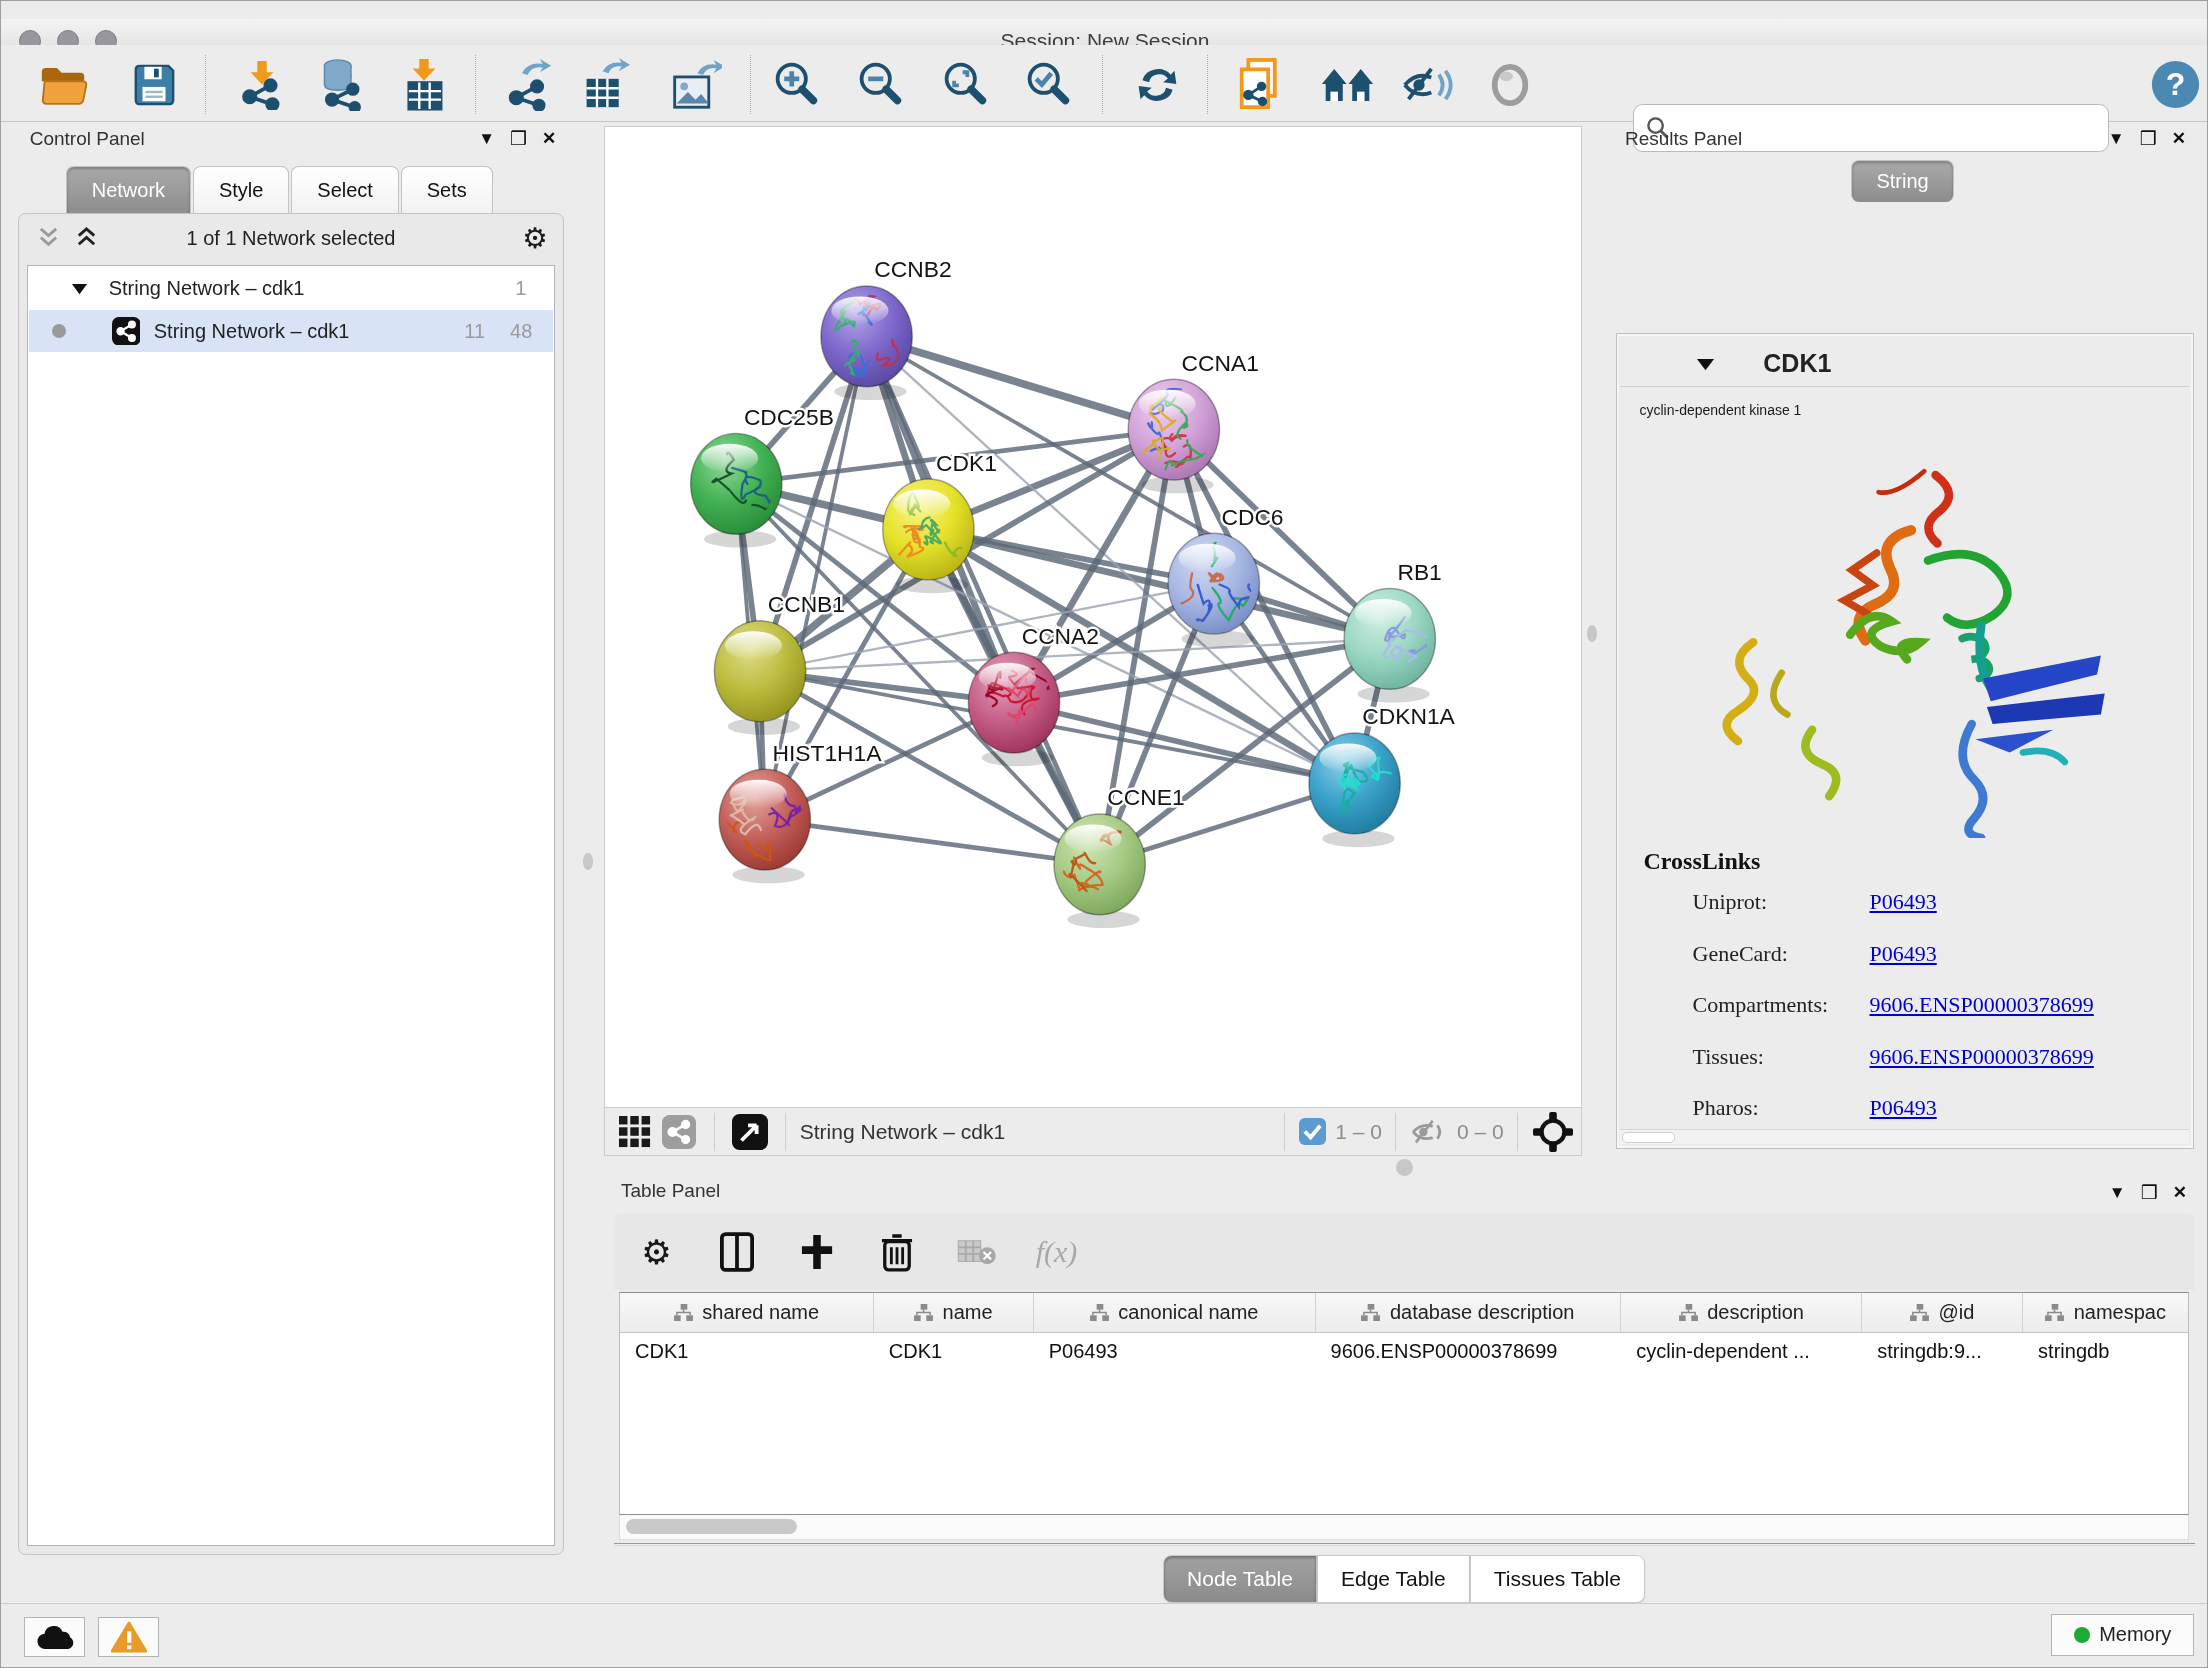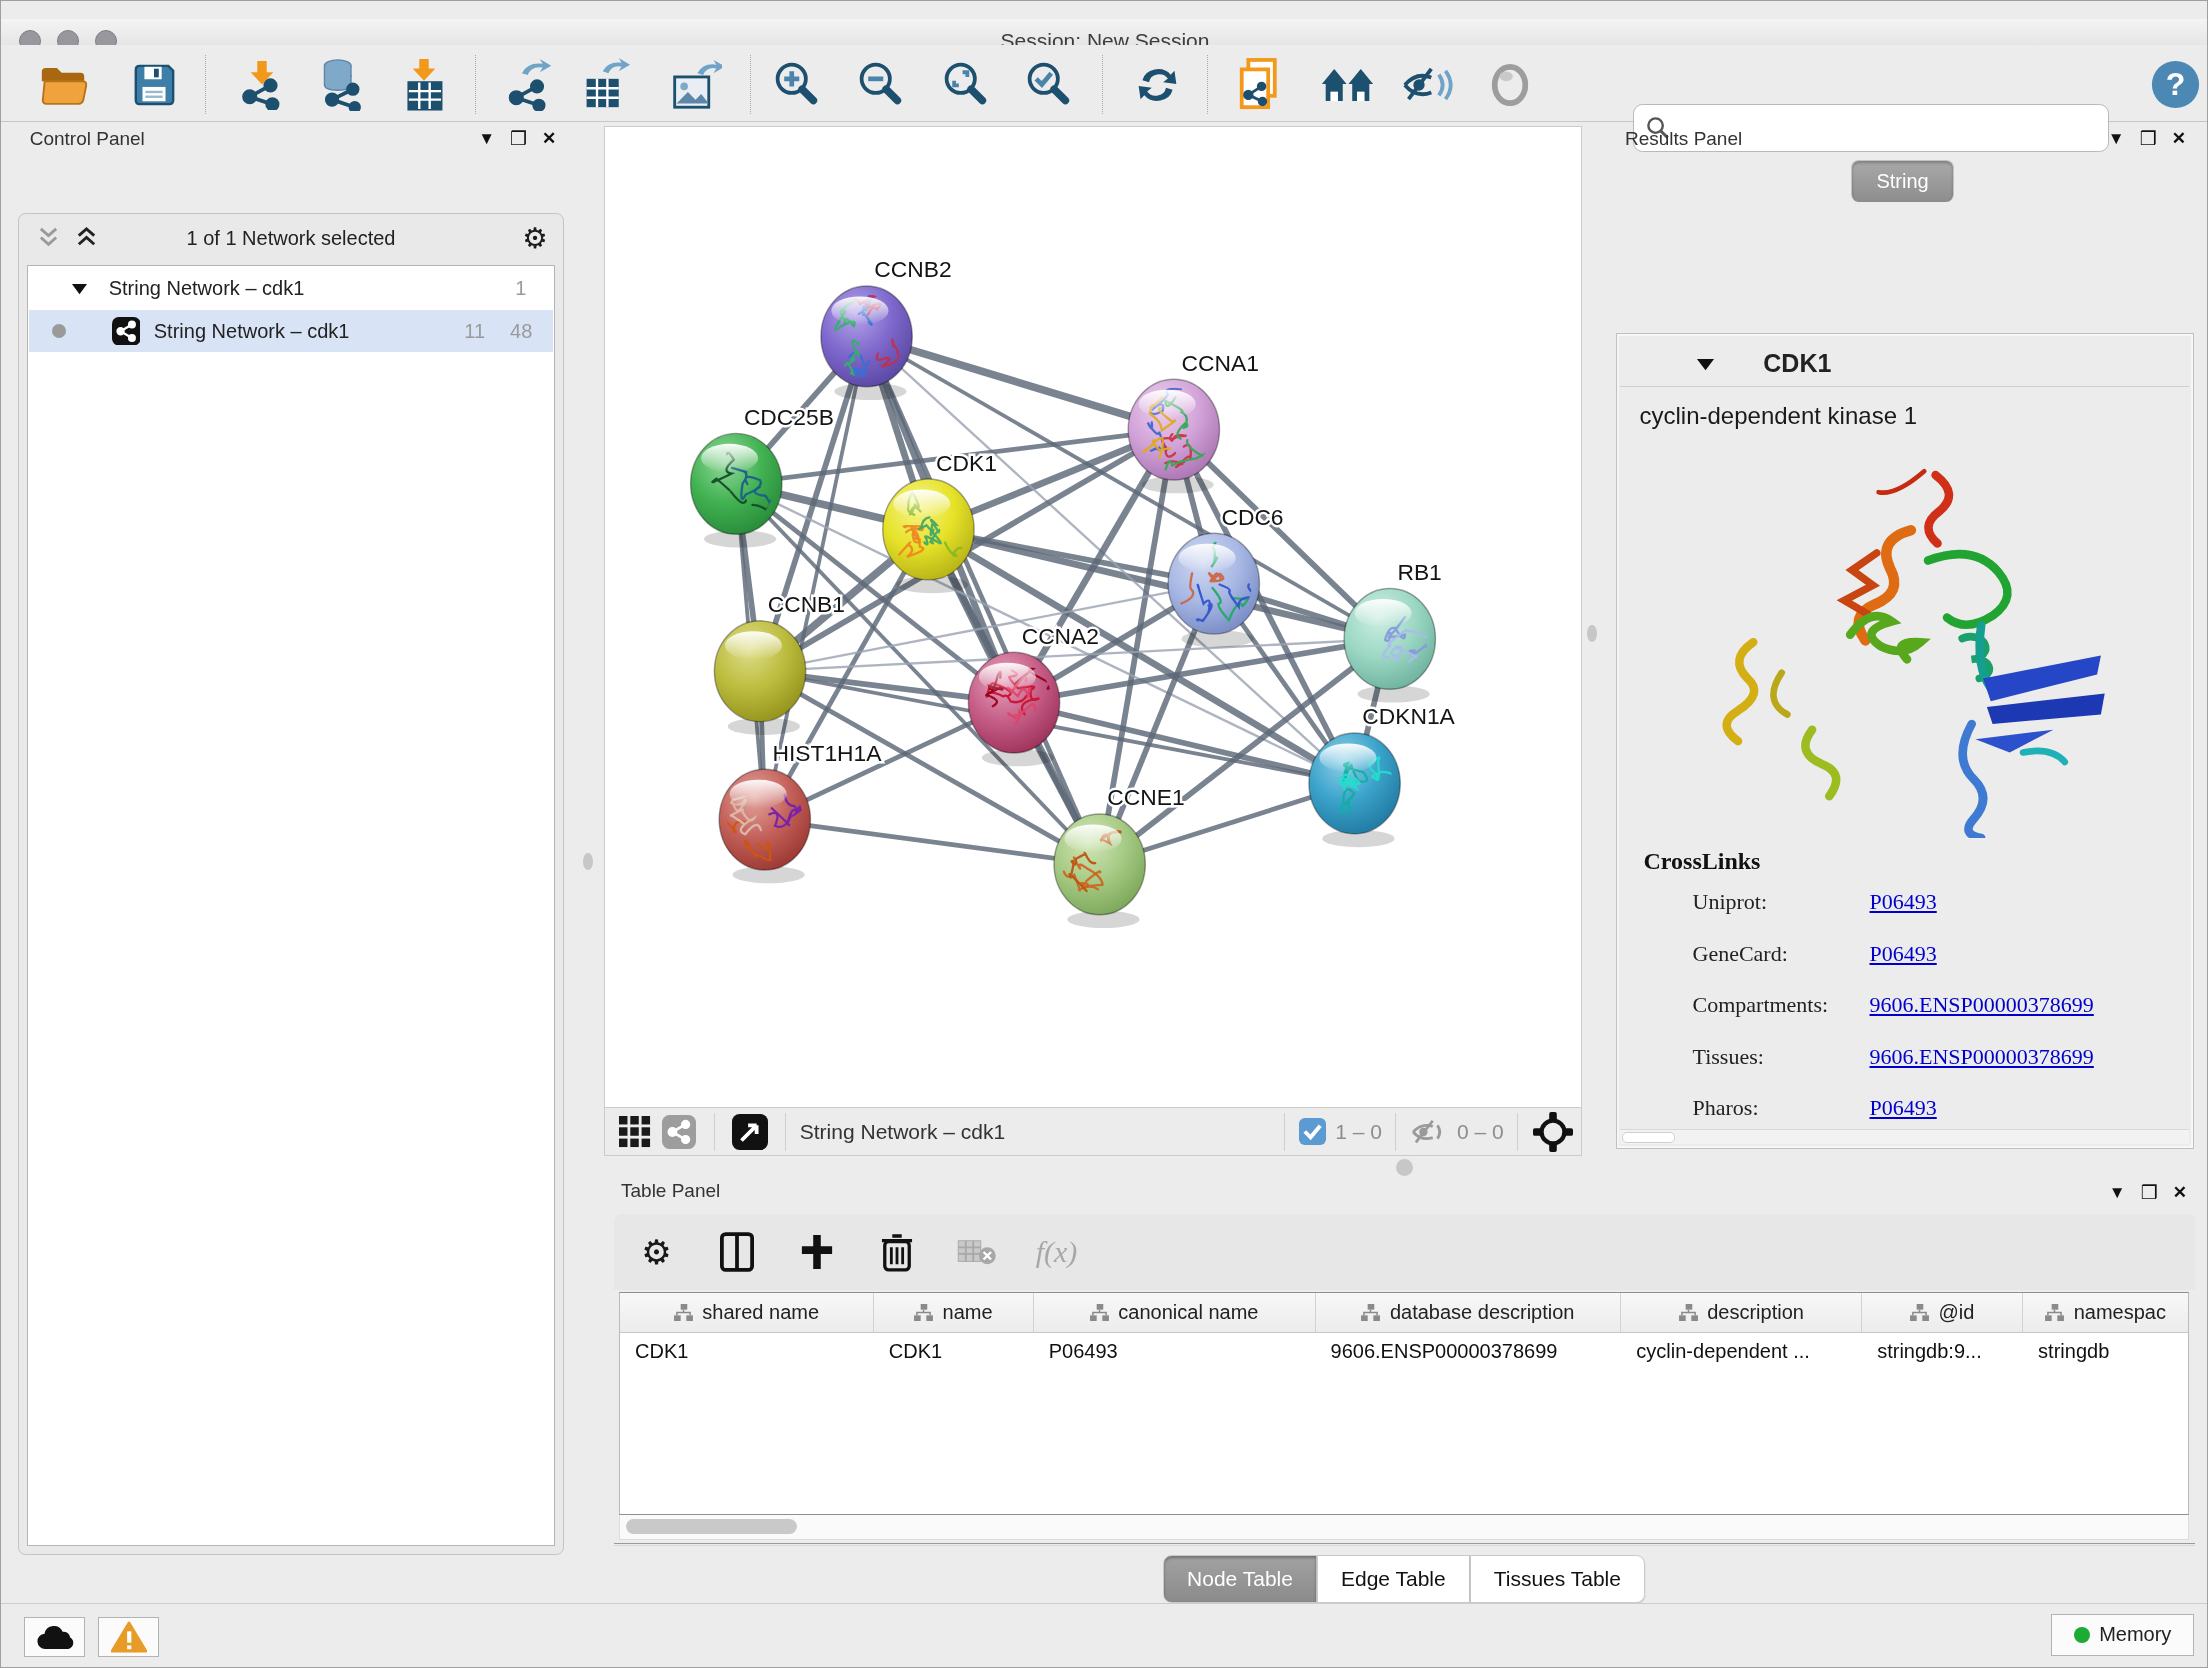--- a/index.html
+++ b/index.html
@@ -77,21 +77,21 @@
     box-shadow:inset 0 0 0 1.9px #f7f7f7; }
   .rp-btn { position:absolute; top:30px; height:46px; border:1px solid #c0c0c0;
     border-radius:8.6px; background:linear-gradient(#ffffff,#f1f1f1); font-size:20px;
     display:flex; align-items:center; justify-content:center; color:#111; }
   .rp-box2 { position:absolute; left:9.5px; right:9.5px; top:207px; height:816px;
     border:1px solid #c0c0c0; background:#ececec; box-shadow:inset 0 0 0 1.9px #f7f7f7; }
   .sec-head { position:absolute; left:3.8px; right:3.8px; top:3.8px; height:49px;
     border-bottom:1px solid #cfcfcf; }
   .sec-gene { position:absolute; left:143px; top:11.4px; font-size:25px; font-weight:bold; }
   .sec-arrow { position:absolute; left:76px; top:19px; }
-  .sec-desc { position:absolute; left:23px; top:68px; font-size:24px; color:#1a1a1a; }
+  .sec-desc { position:absolute; left:23px; top:68px; font-size:14px; color:#1a1a1a; }
   .protein { position:absolute; left:59px; top:105px; }
   .xl-head { position:absolute; left:27px; top:514px; font-family:"Liberation Serif",serif;
     font-weight:bold; font-size:24px; color:#111; }
   .xl-row { position:absolute; left:76px; width:476px; height:38px;
     font-family:"Liberation Serif",serif; font-size:22px; }
   .xl-label { position:absolute; left:0; }
   .xl-link { position:absolute; left:177px; color:#0000cd; text-decoration:underline; }
   .rp-scroll { position:absolute; left:3.8px; right:3.8px; bottom:3.8px; height:15px;
     background:#f2f2f2; border-top:1px solid #d8d8d8; }
   .rp-thumb { position:absolute; left:1.9px; top:1.9px; width:53px; height:10.5px;
@@ -357,20 +357,26 @@
 </div>
 
 <div class="control-panel">
   <div class="cp-header">
     <span class="panel-title">Control Panel</span>
     <span class="panel-ctls">
       <span class="pc">▼</span>
       <span class="pc float">❒</span>
       <span class="pc" style="font-weight:bold">✕</span>
     </span>
+  </div>
+  <div class="tabs-row">
+    <div class="tab sel">Network</div>
+    <div class="tab">Style</div>
+    <div class="tab">Select</div>
+    <div class="tab">Sets</div>
   </div>
   <div class="cp-box">
     <div class="sel-row">
       <span class="chevrons">
         <span>
             <svg width="25" height="25" viewBox="0 0 26 26">
           <path d="M5 4 l8 7 8-7 M5 13 l8 7 8-7" fill="none" stroke="#9a9a9a" stroke-width="3"></path>
             </svg>
           </span>
         <span>

